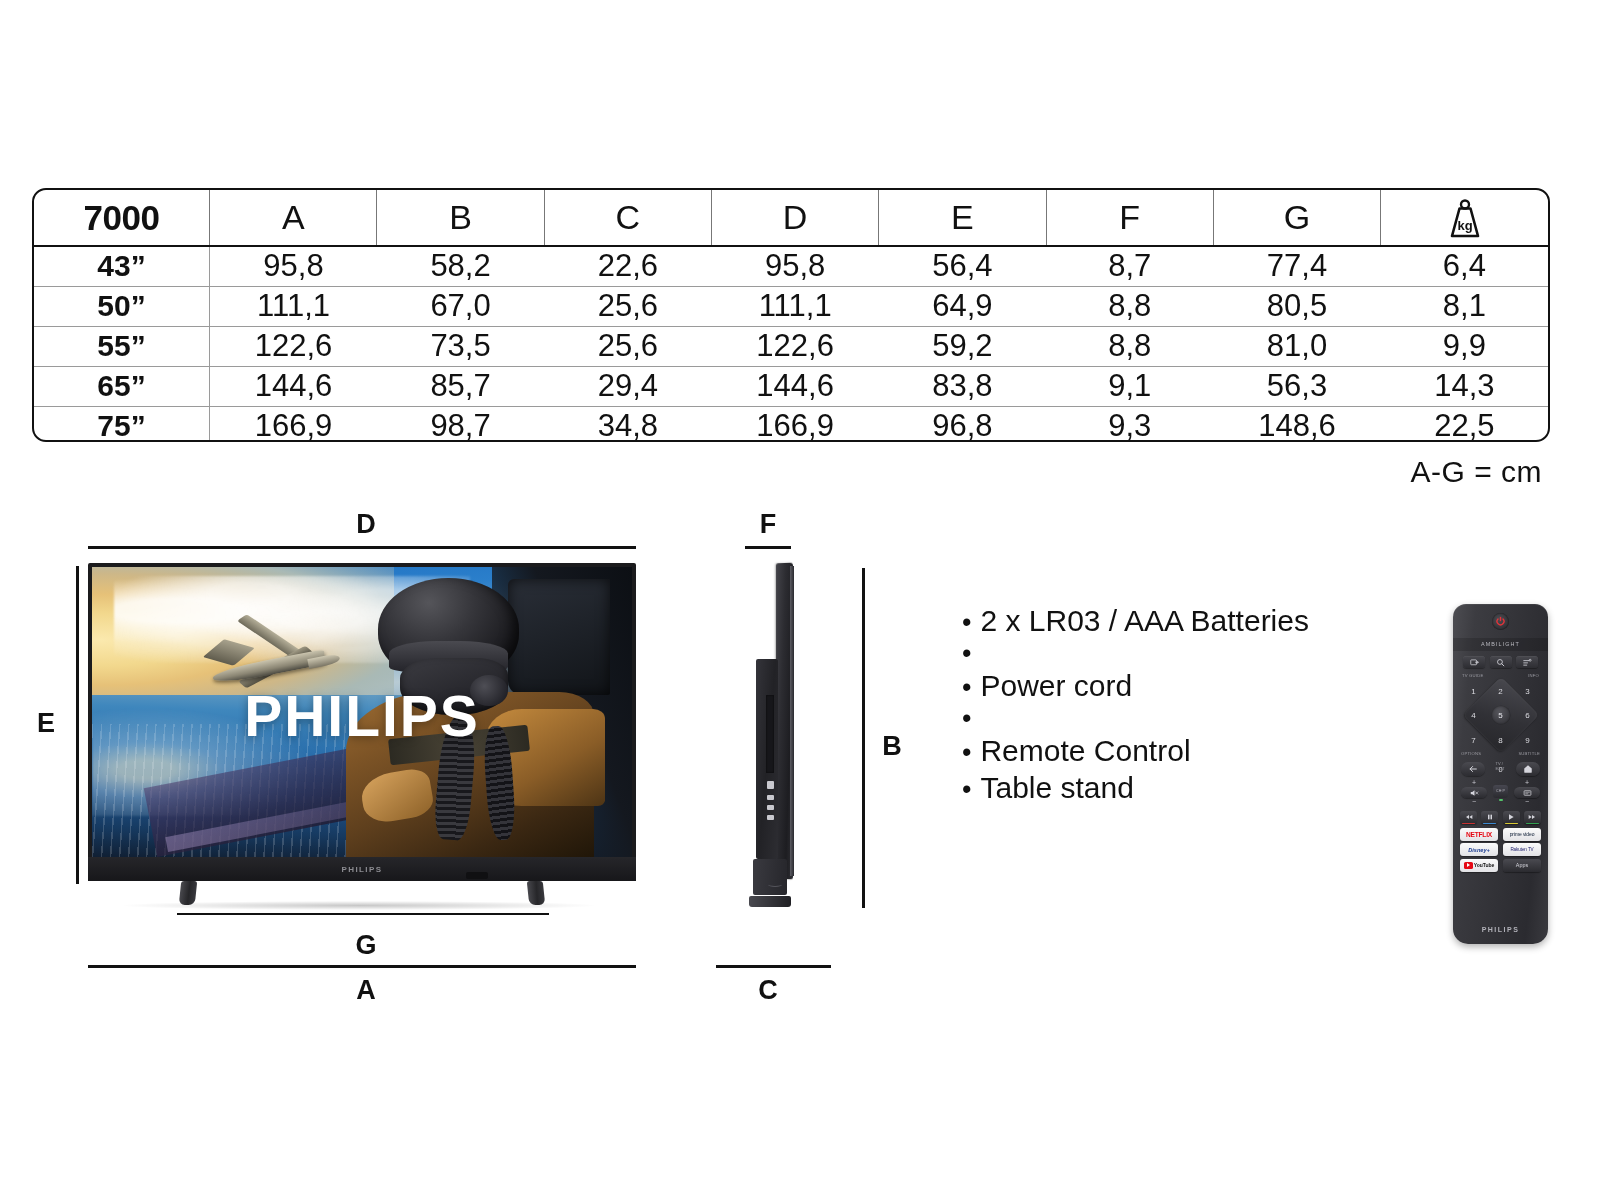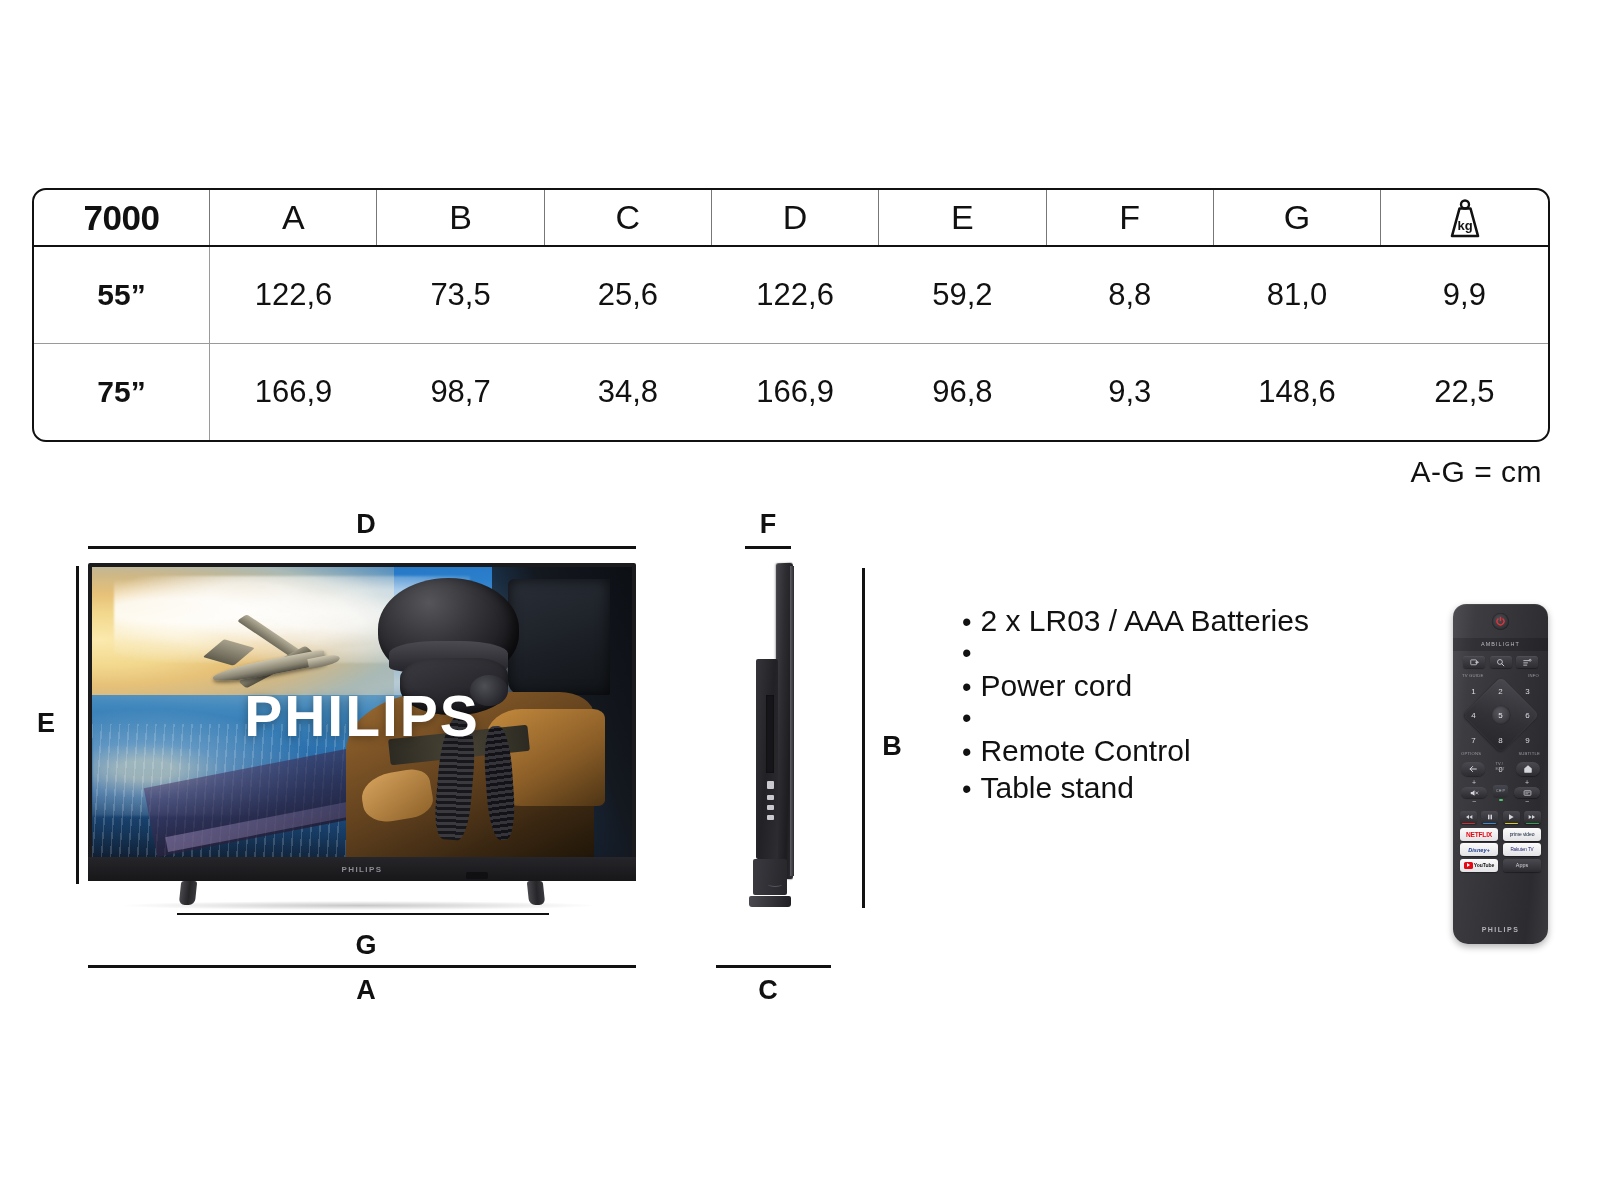--- a/index.html
+++ b/index.html
@@ -490,29 +490,62 @@
                 <circle cx="17" cy="5.5" r="4" fill="none" stroke="#111" stroke-width="2.4"></circle>
                 <path d="M11.5 9.5 L22.5 9.5 L30 37 L4 37 Z" fill="none" stroke="#111" stroke-width="2.6" stroke-linejoin="round"></path>
                 <text x="17" y="31" font-family="Liberation Sans, sans-serif" font-size="13" font-weight="bold" fill="#111" text-anchor="middle">kg</text>
               </svg>
             </span>
           </th>
         </tr>
       </thead>
       <tbody>
         <tr>
+          <td class="size">43”</td>
+          <td>95,8</td>
+          <td>58,2</td>
+          <td>22,6</td>
+          <td>95,8</td>
+          <td>56,4</td>
+          <td>8,7</td>
+          <td>77,4</td>
+          <td>6,4</td>
+        </tr>
+        <tr>
+          <td class="size">50”</td>
+          <td>111,1</td>
+          <td>67,0</td>
+          <td>25,6</td>
+          <td>111,1</td>
+          <td>64,9</td>
+          <td>8,8</td>
+          <td>80,5</td>
+          <td>8,1</td>
+        </tr>
+        <tr>
           <td class="size">55”</td>
           <td>122,6</td>
           <td>73,5</td>
           <td>25,6</td>
           <td>122,6</td>
           <td>59,2</td>
           <td>8,8</td>
           <td>81,0</td>
           <td>9,9</td>
+        </tr>
+        <tr>
+          <td class="size">65”</td>
+          <td>144,6</td>
+          <td>85,7</td>
+          <td>29,4</td>
+          <td>144,6</td>
+          <td>83,8</td>
+          <td>9,1</td>
+          <td>56,3</td>
+          <td>14,3</td>
         </tr>
         <tr>
           <td class="size">75”</td>
           <td>166,9</td>
           <td>98,7</td>
           <td>34,8</td>
           <td>166,9</td>
           <td>96,8</td>
           <td>9,3</td>
           <td>148,6</td>

